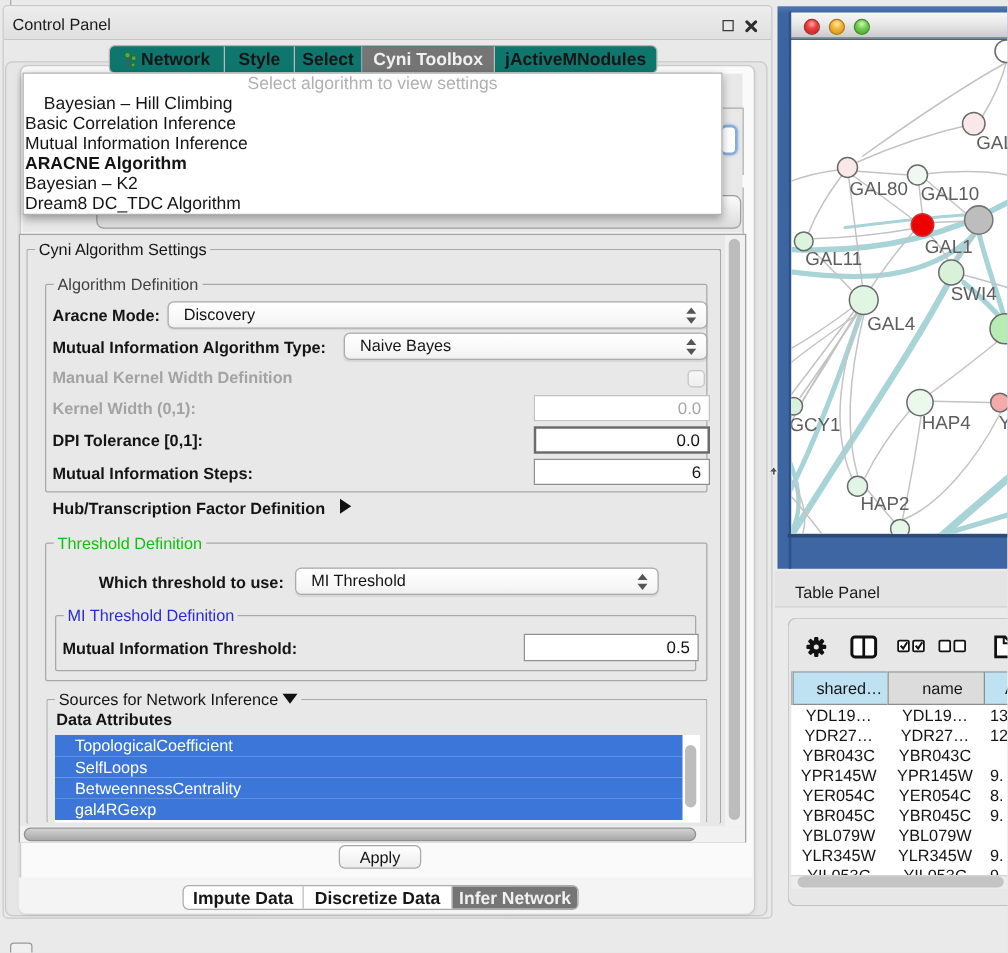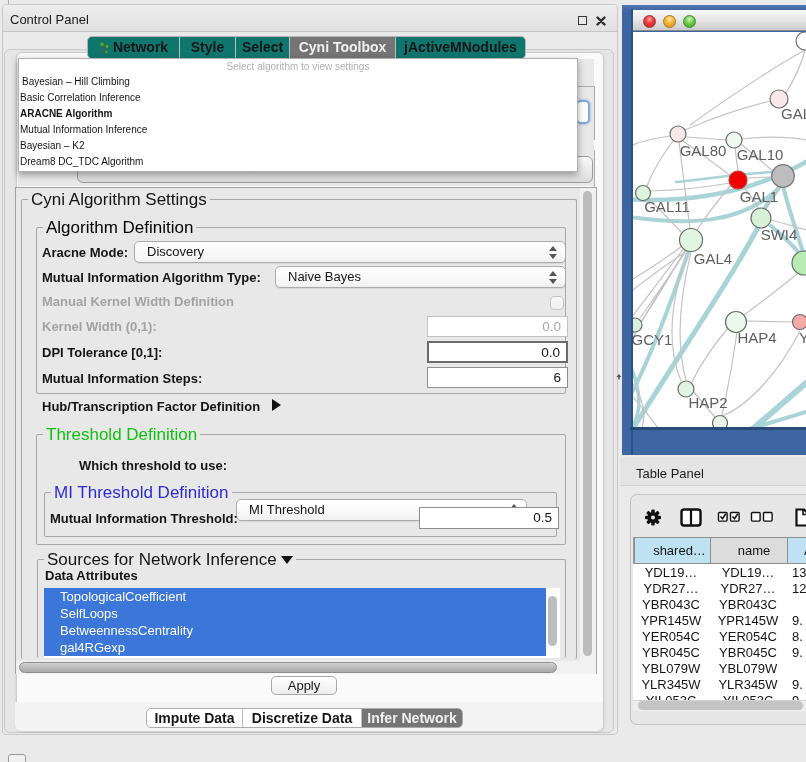--- a/index.html
+++ b/index.html
@@ -2,21 +2,21 @@
 <html><head>
 <meta charset="utf-8">
 <style>
 *{margin:0;padding:0;box-sizing:border-box;}
 html,body{width:806px;height:762px;overflow:hidden;}
 body{background:#EAEAEA;font-family:"Liberation Sans",sans-serif;position:relative;font-size:13px;color:#141414;}
 .abs{position:absolute;}
 .b{font-weight:bold;}
 .dis{color:#A3A3A3;}
 .grp{position:absolute;border:1px solid #A8A8A8;border-radius:2px;}
-.grplbl{position:absolute;top:-8px;left:6px;background:#E8E8E8;padding:0 3px;font-size:17px;line-height:16px;white-space:nowrap;}
+.grplbl{position:absolute;top:-8px;left:6px;background:#E8E8E8;padding:0 3px;font-size:13px;line-height:16px;white-space:nowrap;}
 .combo{position:absolute;background:linear-gradient(#FFFFFF,#F7F7F7 70%,#EFEFEF);border:1px solid #ABABAB;border-radius:5px;line-height:20px;padding-left:12px;box-shadow:0 1px 1px rgba(0,0,0,0.08);font-size:13px;}
 .carets{position:absolute;right:9px;top:4px;width:8px;height:13px;}
 .carets:before{content:"";position:absolute;left:1px;top:0;border-left:4px solid transparent;border-right:4px solid transparent;border-bottom:5px solid #555;}
 .carets:after{content:"";position:absolute;left:1px;bottom:0;border-left:4px solid transparent;border-right:4px solid transparent;border-top:5px solid #555;}
 .tf{position:absolute;background:#FFF;text-align:right;padding-right:6px;line-height:19px;font-size:13.5px;}
 .lbl{position:absolute;white-space:nowrap;line-height:15px;font-size:13px;}
 .seg{display:inline-block;height:100%;text-align:center;border-right:1px solid #BCBCBC;color:#161616;font-weight:bold;}
 .seg:last-child{border-right:none;}
 .litem{height:17px;line-height:17px;color:#FFF;background:#3B76D8;padding-left:16px;font-size:13px;}
 </style>
@@ -55,21 +55,21 @@
         <circle cx="8" cy="5.5" r="2" fill="#4CAE4F" stroke="#2A6E2D" stroke-width="0.9"></circle>
         <circle cx="7.5" cy="11" r="1.6" fill="#4CAE4F" stroke="#2A6E2D" stroke-width="0.9"></circle>
       </svg>Network</div><div class="seg" style="width:56px;line-height:21px;">Style</div><div class="seg" style="width:54px;line-height:21px;">Select</div><div class="seg" style="width:106px;line-height:21px;background:#757575;color:#F1F1F1;">Cyni Toolbox</div><div class="seg" style="width:129px;line-height:21px;">jActiveMNodules</div>
 </div>
 
 <div class="grp" style="left:21px;top:199px;width:556px;height:460px;border-bottom:none;">
     <span class="grplbl" style="background:#E8E8E8;">Cyni Algorithm Settings</span>
   </div>
 
 <div class="grp" style="left:36px;top:227px;width:530px;height:167px;">
-    <span class="grplbl" style="color:#000000;background:#E8E8E8;">Algorithm Definition</span>
+    <span class="grplbl" style="color:#404040;background:#E8E8E8;">Algorithm Definition</span>
   </div>
 
 <div class="lbl b" style="left:42px;top:245px;">Aracne Mode:</div>
 <div class="combo" style="left:134px;top:241px;width:432px;height:22px;">Discovery<span class="carets"></span></div>
 
 <div class="lbl b" style="left:42px;top:270px;">Mutual Information Algorithm Type:</div>
 <div class="combo" style="left:275px;top:266px;width:291px;height:22px;">Naive Bayes<span class="carets"></span></div>
 
 <div class="lbl b dis" style="left:42px;top:294px;">Manual Kernel Width Definition</div>
 <div class="abs" style="left:550px;top:296px;width:14px;height:14px;background:linear-gradient(#F7F7F7,#EFEFEF);border:1.3px solid #C4C4C4;border-radius:4px;"></div>
@@ -84,21 +84,21 @@
 <div class="tf" style="left:427px;top:367px;width:141px;height:21px;border:1px solid #8F8F8F;">6</div>
 
 <div class="lbl b" style="left:42px;top:399px;">Hub/Transcription Factor Definition</div>
 <div class="abs" style="left:272px;top:399px;width:0;height:0;border-top:6px solid transparent;border-bottom:6px solid transparent;border-left:9px solid #111;"></div>
 
 <div class="grp" style="left:36px;top:434px;width:530px;height:111px;">
     <span class="grplbl" style="color:#10C010;background:#E8E8E8;">Threshold Definition</span>
   </div>
 
 <div class="lbl b" style="left:79px;top:458px;">Which threshold to use:</div>
-<div class="combo" style="left:236px;top:454px;width:291px;height:22px;margin-top:45px;">MI Threshold<span class="carets"></span></div>
+<div class="combo" style="left:236px;top:454px;width:291px;height:22px;">MI Threshold<span class="carets"></span></div>
 
 <div class="grp" style="left:44px;top:492px;width:513px;height:45px;">
     <span class="grplbl" style="color:#2B2BD5;background:#E8E8E8;">MI Threshold Definition</span>
   </div>
 
 <div class="lbl b" style="left:50px;top:511px;">Mutual Information Threshold:</div>
 <div class="tf" style="left:419px;top:507px;width:140px;height:22px;border:1px solid #8F8F8F;">0.5</div>
 
 <div class="grp" style="left:37px;top:559px;width:529px;height:99px;border-bottom:none;">
     <span class="grplbl" style="background:#E8E8E8;">Sources for Network Inference <span style="display:inline-block;width:0;height:0;border-left:6px solid transparent;border-right:6px solid transparent;border-top:8px solid #111;vertical-align:1px;"></span></span>
@@ -120,26 +120,26 @@
 <div class="abs" style="left:16px;top:661px;width:580px;height:13px;background:#F1F1F1;"></div>
 <div class="abs" style="left:19px;top:662px;width:538px;height:11px;background:linear-gradient(#D2D2D2,#A8A8A8);border:1px solid #8F8F8F;border-radius:6px;"></div>
 
 <div class="abs" style="left:271px;top:676px;width:66px;height:19px;background:linear-gradient(#FFFFFF,#EDEDED);border:1px solid #A8A8A8;border-radius:5px;text-align:center;line-height:17px;">Apply</div>
 
 <div class="abs" style="left:15px;top:702px;width:588px;height:29px;background:#F4F4F4;border-radius:0 0 6px 6px;"></div>
 <div class="abs" style="left:146px;top:708px;width:317px;height:20px;background:#FFF;border:1px solid #ABABAB;border-radius:5px;overflow:hidden;white-space:nowrap;font-size:14px;">
   <div class="seg" style="width:96px;line-height:18px;">Impute Data</div><div class="seg" style="width:119px;line-height:18px;">Discretize Data</div><div class="seg" style="width:100px;line-height:18px;background:#757575;color:#F1F1F1;">Infer Network</div>
 </div>
 
-<div class="abs" style="left:18px;top:58px;width:560px;height:114px;background:#FFF;border:1px solid #B0B0B0;box-shadow:0 3px 7px rgba(0,0,0,0.35);z-index:50;font-size:10px;">
+<div class="abs" style="left:18px;top:58px;width:560px;height:114px;background:#FFF;border:1px solid #B0B0B0;box-shadow:0 3px 7px rgba(0,0,0,0.35);z-index:50;font-size:14px;">
   <div style="height:15px;line-height:15px;text-align:center;color:#B0B0B0;">Select algorithm to view settings</div>
-  <div style="height:16px;line-height:16px;padding-left:3px;">Bayesian – Hill Climbing</div>
+  <div style="height:16px;line-height:16px;padding-left:16px;">Bayesian – Hill Climbing</div>
   <div style="height:16px;line-height:16px;padding-left:1px;">Basic Correlation Inference</div>
+  <div style="height:16px;line-height:16px;padding-left:1px;">Mutual Information Inference</div>
   <div style="height:16px;line-height:16px;padding-left:1px;font-weight:bold;">ARACNE Algorithm</div>
-  <div style="height:16px;line-height:16px;padding-left:1px;">Mutual Information Inference</div>
   <div style="height:16px;line-height:16px;padding-left:1px;">Bayesian – K2</div>
   <div style="height:16px;line-height:16px;padding-left:1px;">Dream8 DC_TDC Algorithm</div>
 </div>
 
 <div class="abs" style="left:622px;top:5px;width:184px;height:450px;background:linear-gradient(#4F79B2,#3C64A1 6px,#3E66A3);"></div>
 <div class="abs" style="left:631px;top:9px;width:2px;height:446px;background:#2E5188;"></div>
 <div class="abs" style="left:633px;top:10px;width:173px;height:21px;background:linear-gradient(#F7F7F7,#E9E9E9 45%,#CACACA);border-bottom:1px solid #8D8D8D;"></div>
 <div class="abs" style="left:643px;top:15px;width:13px;height:13px;border-radius:50%;background:radial-gradient(circle at 50% 30%,#FFA8A8 0%,#EA4040 40%,#C41F1F 100%);border:0.5px solid #9F3030;"></div>
 <div class="abs" style="left:663px;top:15px;width:13px;height:13px;border-radius:50%;background:radial-gradient(circle at 50% 30%,#FFE9A8 0%,#F2B233 45%,#D98E14 100%);border:0.5px solid #AA7718;"></div>
 <div class="abs" style="left:683px;top:15px;width:13px;height:13px;border-radius:50%;background:radial-gradient(circle at 50% 30%,#CDF3B8 0%,#6FCB4F 45%,#3FA022 100%);border:0.5px solid #3F8A28;"></div>

